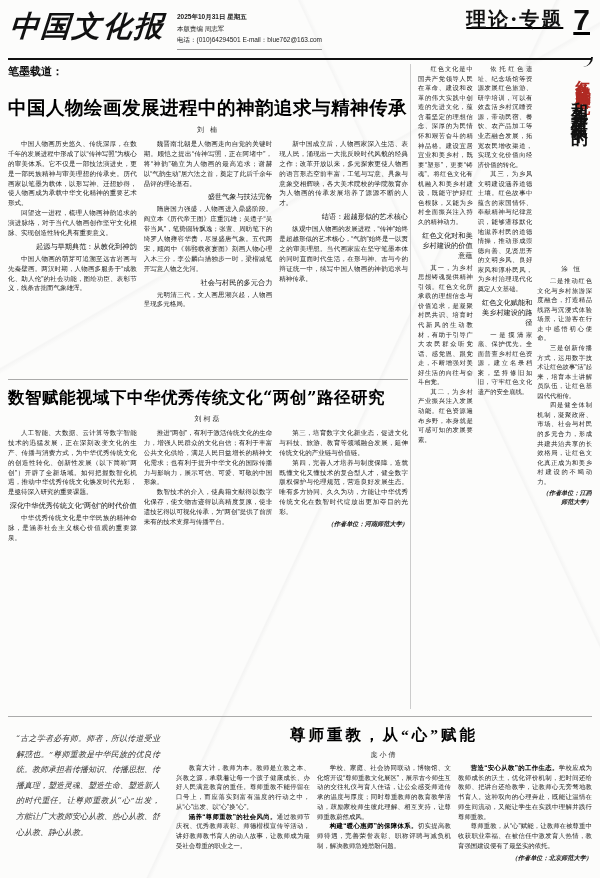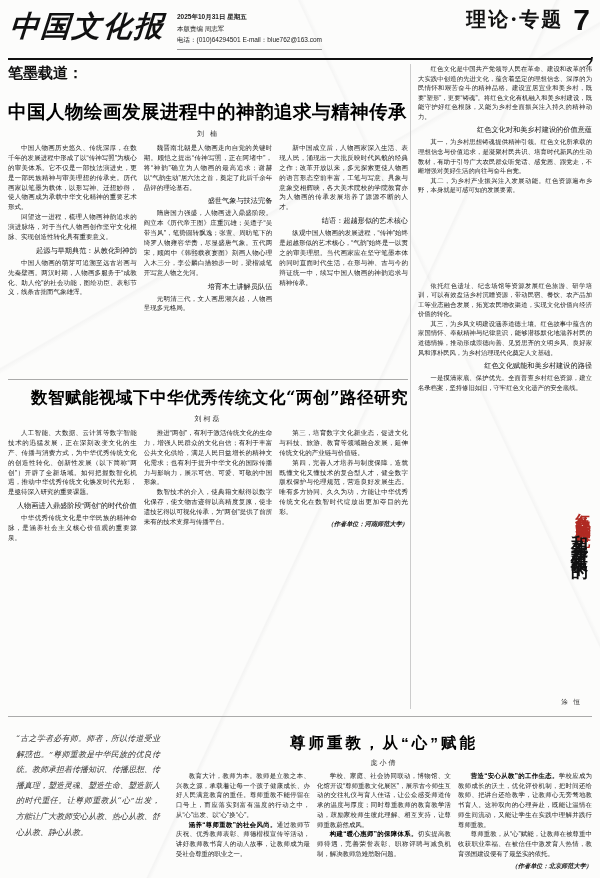--- a/index.html
+++ b/index.html
@@ -8,58 +8,58 @@
     background-image:
       linear-gradient(115deg, transparent 55%, rgba(120,120,125,0.06) 55.15%, transparent 55.6%),
       linear-gradient(65deg, transparent 70%, rgba(120,120,125,0.05) 70.15%, transparent 70.6%),
       linear-gradient(150deg, transparent 30%, rgba(120,120,125,0.05) 30.15%, transparent 30.6%);
   }
   
   .header { position:absolute; top:6px; left:10px; right:10px; height:44px; display:flex; align-items:flex-start; }
   .masthead { font-family:"DejaVu Serif",serif; font-style:italic; font-weight:900; font-size:29px; letter-spacing:2px; color:#111; line-height:40px; transform:skewX(-4deg); }
   .pubinfo { margin-left:12px; padding-top:5px; font-size:6.5px; color:#222; line-height:1.8; border-bottom:1px solid #999; padding-bottom:3px; }
   .pubinfo .d1 { font-weight:bold; }
-  .section-head { margin-left:auto; display:flex; align-items:center; gap:10px; padding-bottom:2px; }
+  .section-head { margin-left:auto; display:flex; align-items:center; gap:10px; padding-bottom:2px;text-decoration:underline; }
   .section-title { font-family:"DejaVu Serif",serif; font-weight:bold; font-size:20px; color:#111; letter-spacing:2px; }
   .page-num { font-size:30px; font-weight:bold; color:#111; line-height:0.9; }
   .header-rule { position:absolute; top:50px; left:8px; right:8px; height:10px; border-bottom:2.5px solid #111; }
   .header-rule .hook { position:absolute; right:-1px; bottom:-9px; width:12px; height:10px; border-right:2.5px solid #111; border-bottom-right-radius:10px; }
   
   .content { position:absolute; top:64px; left:8px; right:8px; bottom:8px; }
   .subhead { font-weight:normal; font-size:7.2px; text-align:right; color:#111; margin:4px 0 2px; }
   .para { font-size:6.5px; line-height:1.52; color:#222; text-align:justify; text-indent:2em; }
   .para strong { color:#000; }
   .attr { font-size:6.2px; font-style:italic; font-weight:bold; color:#222; text-align:right; margin-top:3px; }
   
   .art-main { position:absolute; top:0; left:0; width:400px; height:308px; }
-  .art-main .kicker { font-family:"DejaVu Serif",serif; font-weight:bold; font-size:15px; color:#111; }
+  .art-main .kicker { font-family:"DejaVu Serif",serif; font-weight:bold; font-size:11px; color:#111; }
   .art-main .title { font-family:"DejaVu Serif",serif; font-weight:900; font-size:18.5px; color:#000; letter-spacing:0.5px; margin-top:16px; }
   .byline { text-align:center; font-size:7px; color:#333; margin:5px 0 4px; letter-spacing:2px; }
   .cols { display:flex; gap:7px; }
   .cols .col { flex:1 1 0; overflow:hidden; }
   .art-main .col { height:236px; }
   
   .art-red { position:absolute; top:0; right:0; width:182px; height:645px; border-left:1px solid #ccc; padding-left:7px; }
-  .art-red .cols { height:100%; gap:5px;flex-direction:column; }
+  .art-red .cols { height:100%; gap:5px; }
   .art-red .para { font-size:6.3px; }
   .art-red .col { height:100%; }
   .red-title-zone { height:212px; position:relative; }
   .vtitle { position:absolute; top:2px; right:0; height:200px; writing-mode:vertical-rl; display:flex; }
   .vtitle .t-black { font-family:"DejaVu Serif",serif; font-weight:900; font-size:17px; letter-spacing:4px; color:#111; }
   .vtitle .t-red { font-family:"DejaVu Serif",serif; font-weight:900; font-size:15px; letter-spacing:2px; color:#b02a23; margin-top:2px; }
   .red-byline { position:absolute; bottom:2px; right:10px; font-size:6.5px; color:#333; letter-spacing:2px; }
   
   .art-mid { position:absolute; top:315px; left:0; width:400px; height:340px; border-top:1px solid #aaa; padding-top:7px; }
-  .art-mid .title { font-family:"DejaVu Serif",serif; font-weight:900; font-size:16.5px; color:#000; text-align:right; letter-spacing:0.5px; }
+  .art-mid .title { font-family:"DejaVu Serif",serif; font-weight:900; font-size:16.5px; color:#000; text-align:left; letter-spacing:0.5px; }
   .art-mid .col { height:278px; }
   
   .art-bottom { position:absolute; top:652px; left:0; right:0; height:138px; border-top:1px solid #aaa; padding-top:8px; display:flex; gap:8px; }
   .quote-box { width:160px; flex:none; padding:6px 8px; font-family:"DejaVu Serif",serif; font-style:italic; font-size:8px; line-height:1.95; color:#333; text-align:justify; overflow:hidden; }
   .bottom-main { flex:1; }
-  .art-bottom .title { font-family:Liberation Sans, sans-serif; font-weight:900; font-size:15.5px; color:#000; text-align:center; letter-spacing:3px;margin-top:8px; }
+  .art-bottom .title { font-family:Liberation Serif, serif; font-weight:900; font-size:15.5px; color:#000; text-align:center; letter-spacing:3px; }
   .art-bottom .byline { margin:4px 0 3px; }
   .art-bottom .col { height:118px; }
   .art-bottom .para { font-size:6.4px; }
 </style>
 </head>
 <body>
 
 <div class="page">
 
   <div class="header">
@@ -88,21 +88,21 @@
         <div class="col">
             <p class="para">中国人物画历史悠久、传统深厚，在数千年的发展进程中形成了以“传神写照”为核心的审美体系。它不仅是一部技法演进史，更是一部民族精神与审美理想的传承史。历代画家以笔墨为载体，以形写神、迁想妙得，使人物画成为承载中华文化精神的重要艺术形式。</p>
             <p class="para">回望这一进程，梳理人物画神韵追求的演进脉络，对于当代人物画创作坚守文化根脉、实现创造性转化具有重要意义。</p>
             <div class="subhead">起源与早期典范：从教化到神韵</div>
             <p class="para">中国人物画的萌芽可追溯至远古岩画与先秦壁画。两汉时期，人物画多服务于“成教化、助人伦”的社会功能，图绘功臣、表彰节义，线条古拙而气象雄浑。</p>
           </div>
         <div class="col">
             <p class="para">魏晋南北朝是人物画走向自觉的关键时期。顾恺之提出“传神写照，正在阿堵中”，将“神韵”确立为人物画的最高追求；谢赫以“气韵生动”居六法之首，奠定了此后千余年品评的理论基石。</p>
             <div class="subhead">盛世气象与技法完备</div>
             <p class="para">隋唐国力强盛，人物画进入鼎盛阶段。阎立本《历代帝王图》庄重沉雄；吴道子“吴带当风”，笔势圆转飘逸；张萱、周昉笔下的绮罗人物雍容华贵，尽显盛唐气象。五代两宋，顾闳中《韩熙载夜宴图》刻画人物心理入木三分，李公麟白描独步一时，梁楷减笔开写意人物之先河。</p>
-            <div class="subhead">培育本土讲解员队伍</div>
+            <div class="subhead">社会与村民的多元合力</div>
             <p class="para">元明清三代，文人画思潮兴起，人物画呈现多元格局。</p>
           </div>
         <div class="col">
             <p class="para">新中国成立后，人物画家深入生活、表现人民，涌现出一大批反映时代风貌的经典之作；改革开放以来，多元探索更使人物画的语言形态空前丰富，工笔与写意、具象与意象交相辉映，各大美术院校的学院教育亦为人物画的传承发展培养了源源不断的人才。</p>
             <div class="subhead">结语：超越形似的艺术核心</div>
             <p class="para">纵观中国人物画的发展进程，“传神”始终是超越形似的艺术核心，“气韵”始终是一以贯之的审美理想。当代画家应在坚守笔墨本体的同时直面时代生活，在形与神、古与今的辩证统一中，续写中国人物画的神韵追求与精神传承。</p>
           </div>
       </div>
     </div>
 
@@ -137,21 +137,21 @@
         </div>
       </div>
     </div>
 
     <div class="art-mid">
       <div class="title">数智赋能视域下中华优秀传统文化“两创”路径研究</div>
       <div class="byline">刘柯磊</div>
       <div class="cols">
         <div class="col">
             <p class="para">人工智能、大数据、云计算等数字智能技术的迅猛发展，正在深刻改变文化的生产、传播与消费方式，为中华优秀传统文化的创造性转化、创新性发展（以下简称“两创”）开辟了全新场域。如何把握数智化机遇，推动中华优秀传统文化焕发时代光彩，是亟待深入研究的重要课题。</p>
-            <div class="subhead">人物画进入鼎盛阶段“两创”的时代价值</div>
+            <div class="subhead">深化中华优秀传统文化“两创”的时代价值</div>
             <p class="para">中华优秀传统文化是中华民族的精神命脉，是涵养社会主义核心价值观的重要源泉。</p>
           </div>
         <div class="col">
             <p class="para">推进“两创”，有利于激活传统文化的生命力，增强人民群众的文化自信；有利于丰富公共文化供给，满足人民日益增长的精神文化需求；也有利于提升中华文化的国际传播力与影响力，展示可信、可爱、可敬的中国形象。</p>
             <p class="para">数智技术的介入，使典籍文献得以数字化保存，使文物古迹得以高精度复原，使非遗技艺得以可视化传承，为“两创”提供了前所未有的技术支撑与传播平台。</p>
           </div>
         <div class="col">
             <p class="para">第三，培育数字文化新业态，促进文化与科技、旅游、教育等领域融合发展，延伸传统文化的产业链与价值链。</p>
             <p class="para">第四，完善人才培养与制度保障，造就既懂文化又懂技术的复合型人才，健全数字版权保护与伦理规范，营造良好发展生态。唯有多方协同、久久为功，方能让中华优秀传统文化在数智时代绽放出更加夺目的光彩。</p>
             <p class="attr">（作者单位：河南师范大学）</p>

